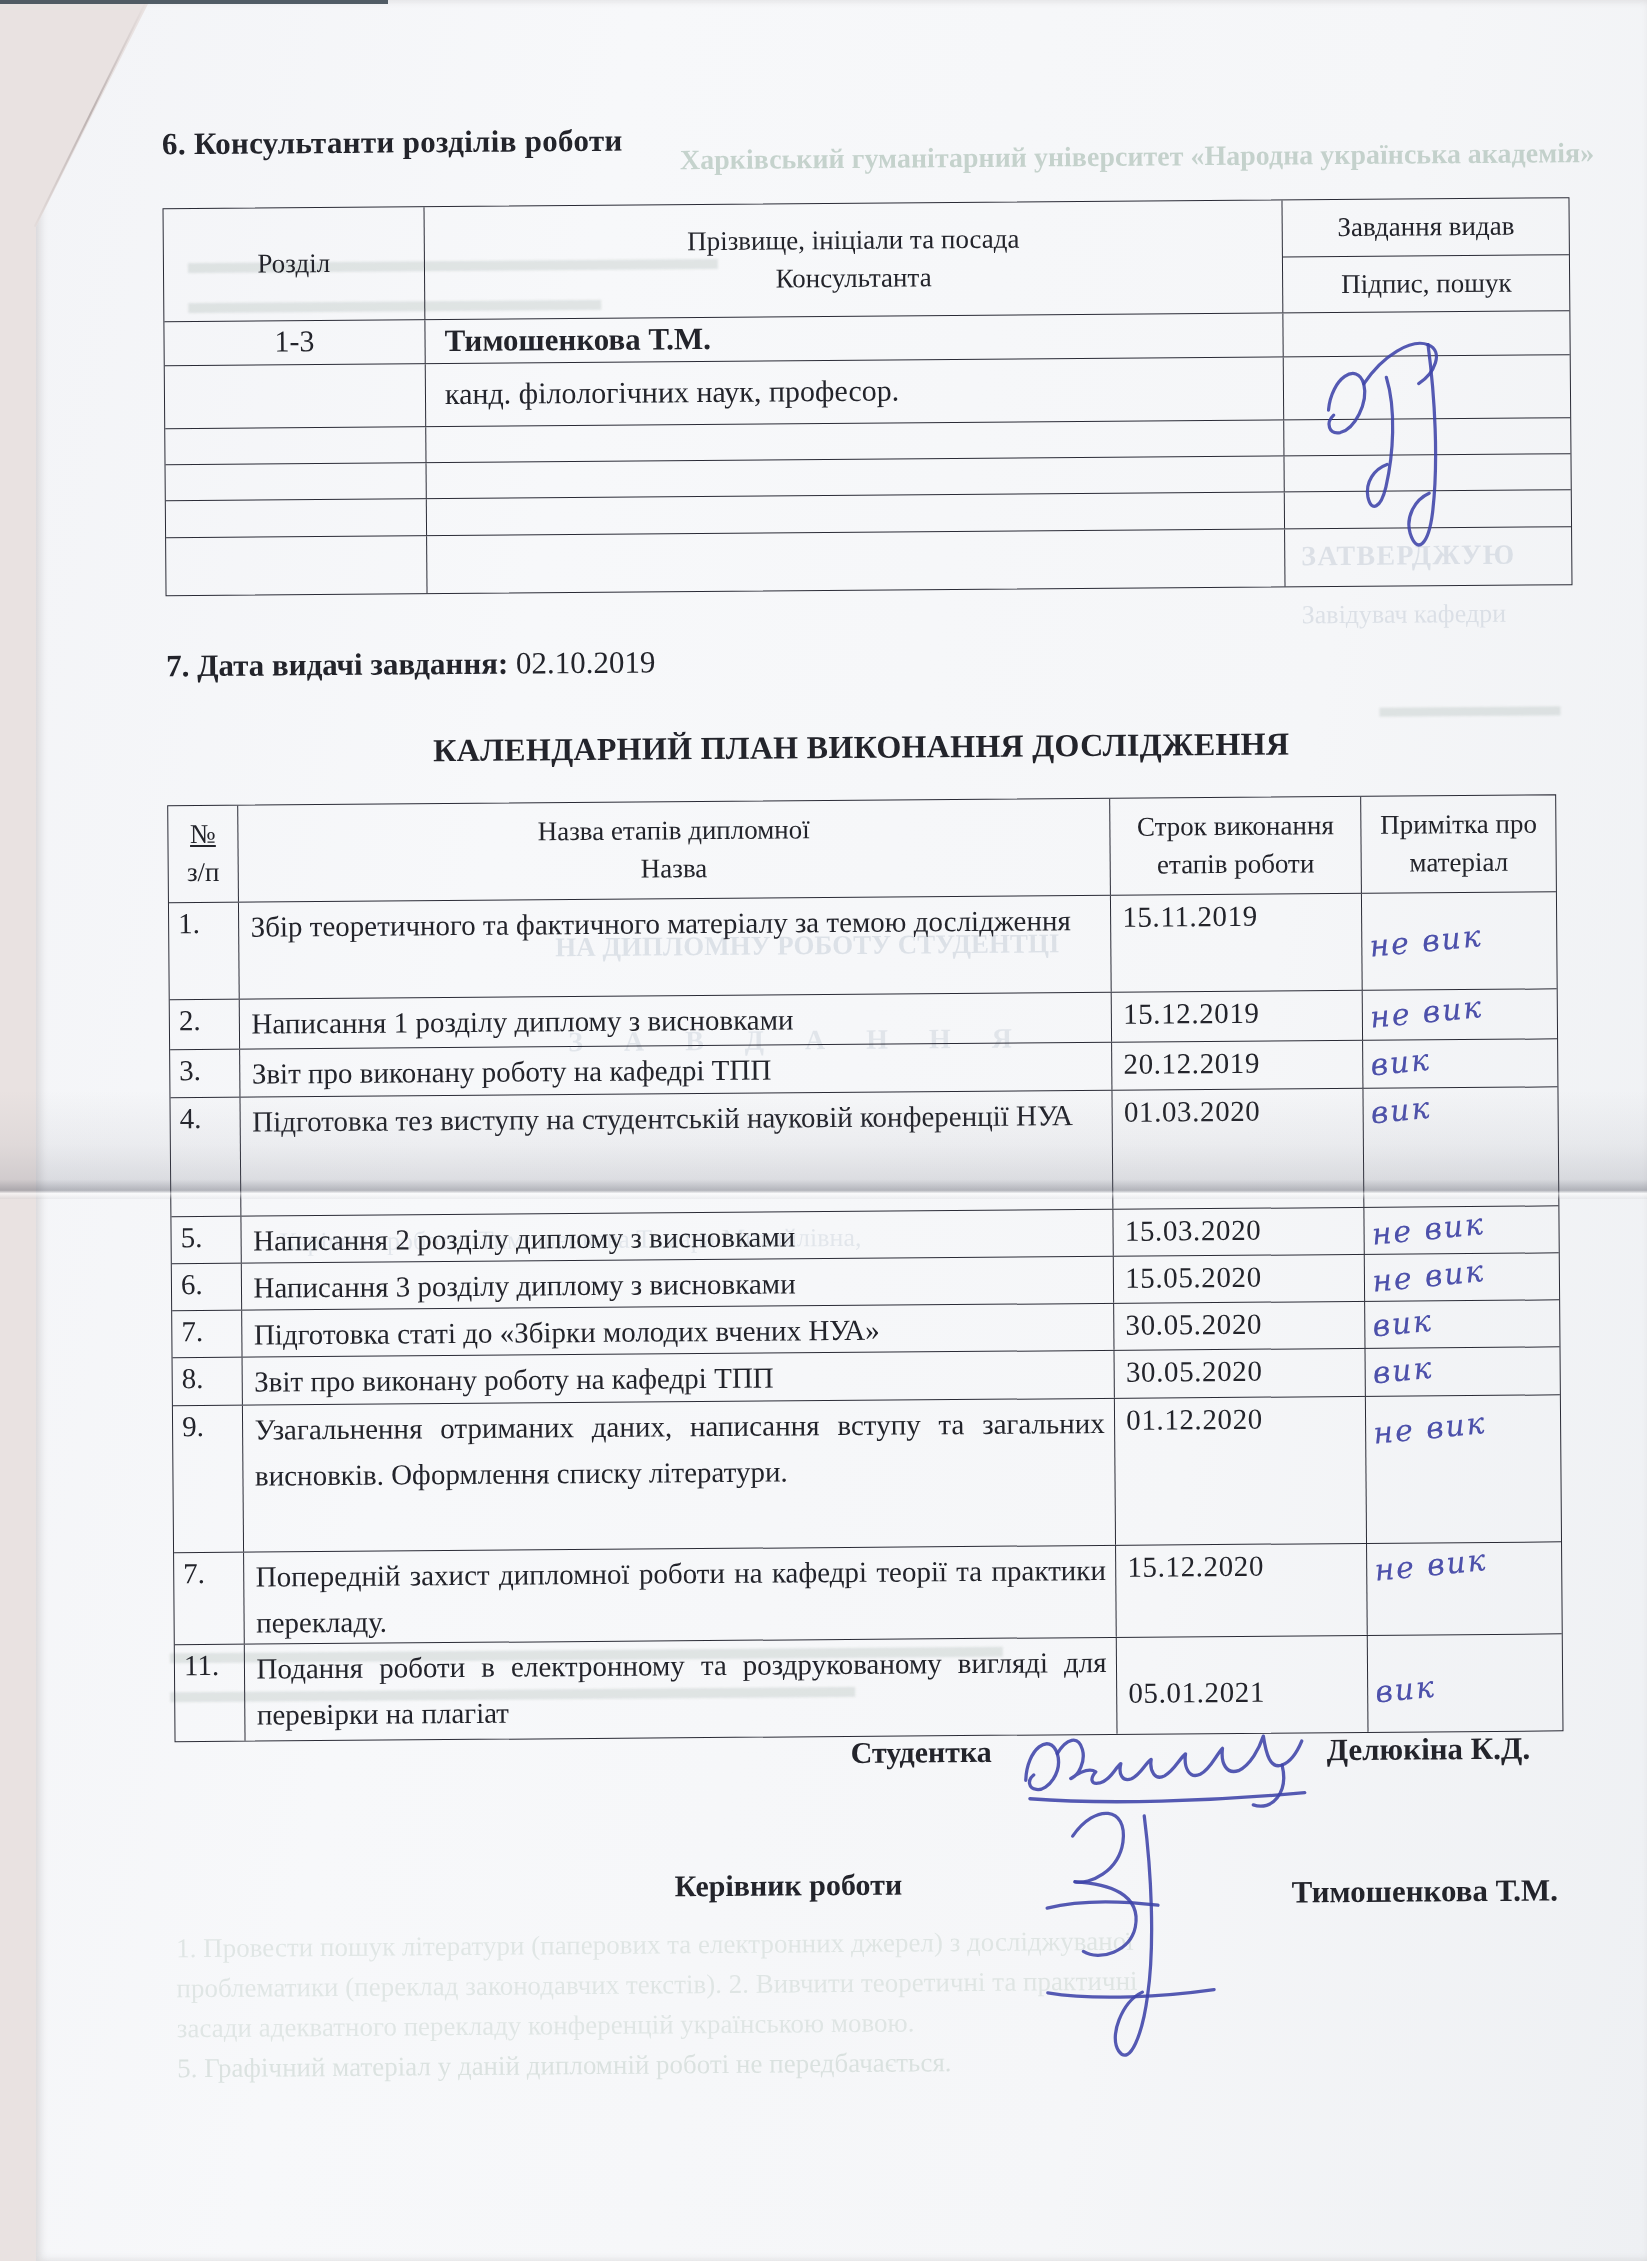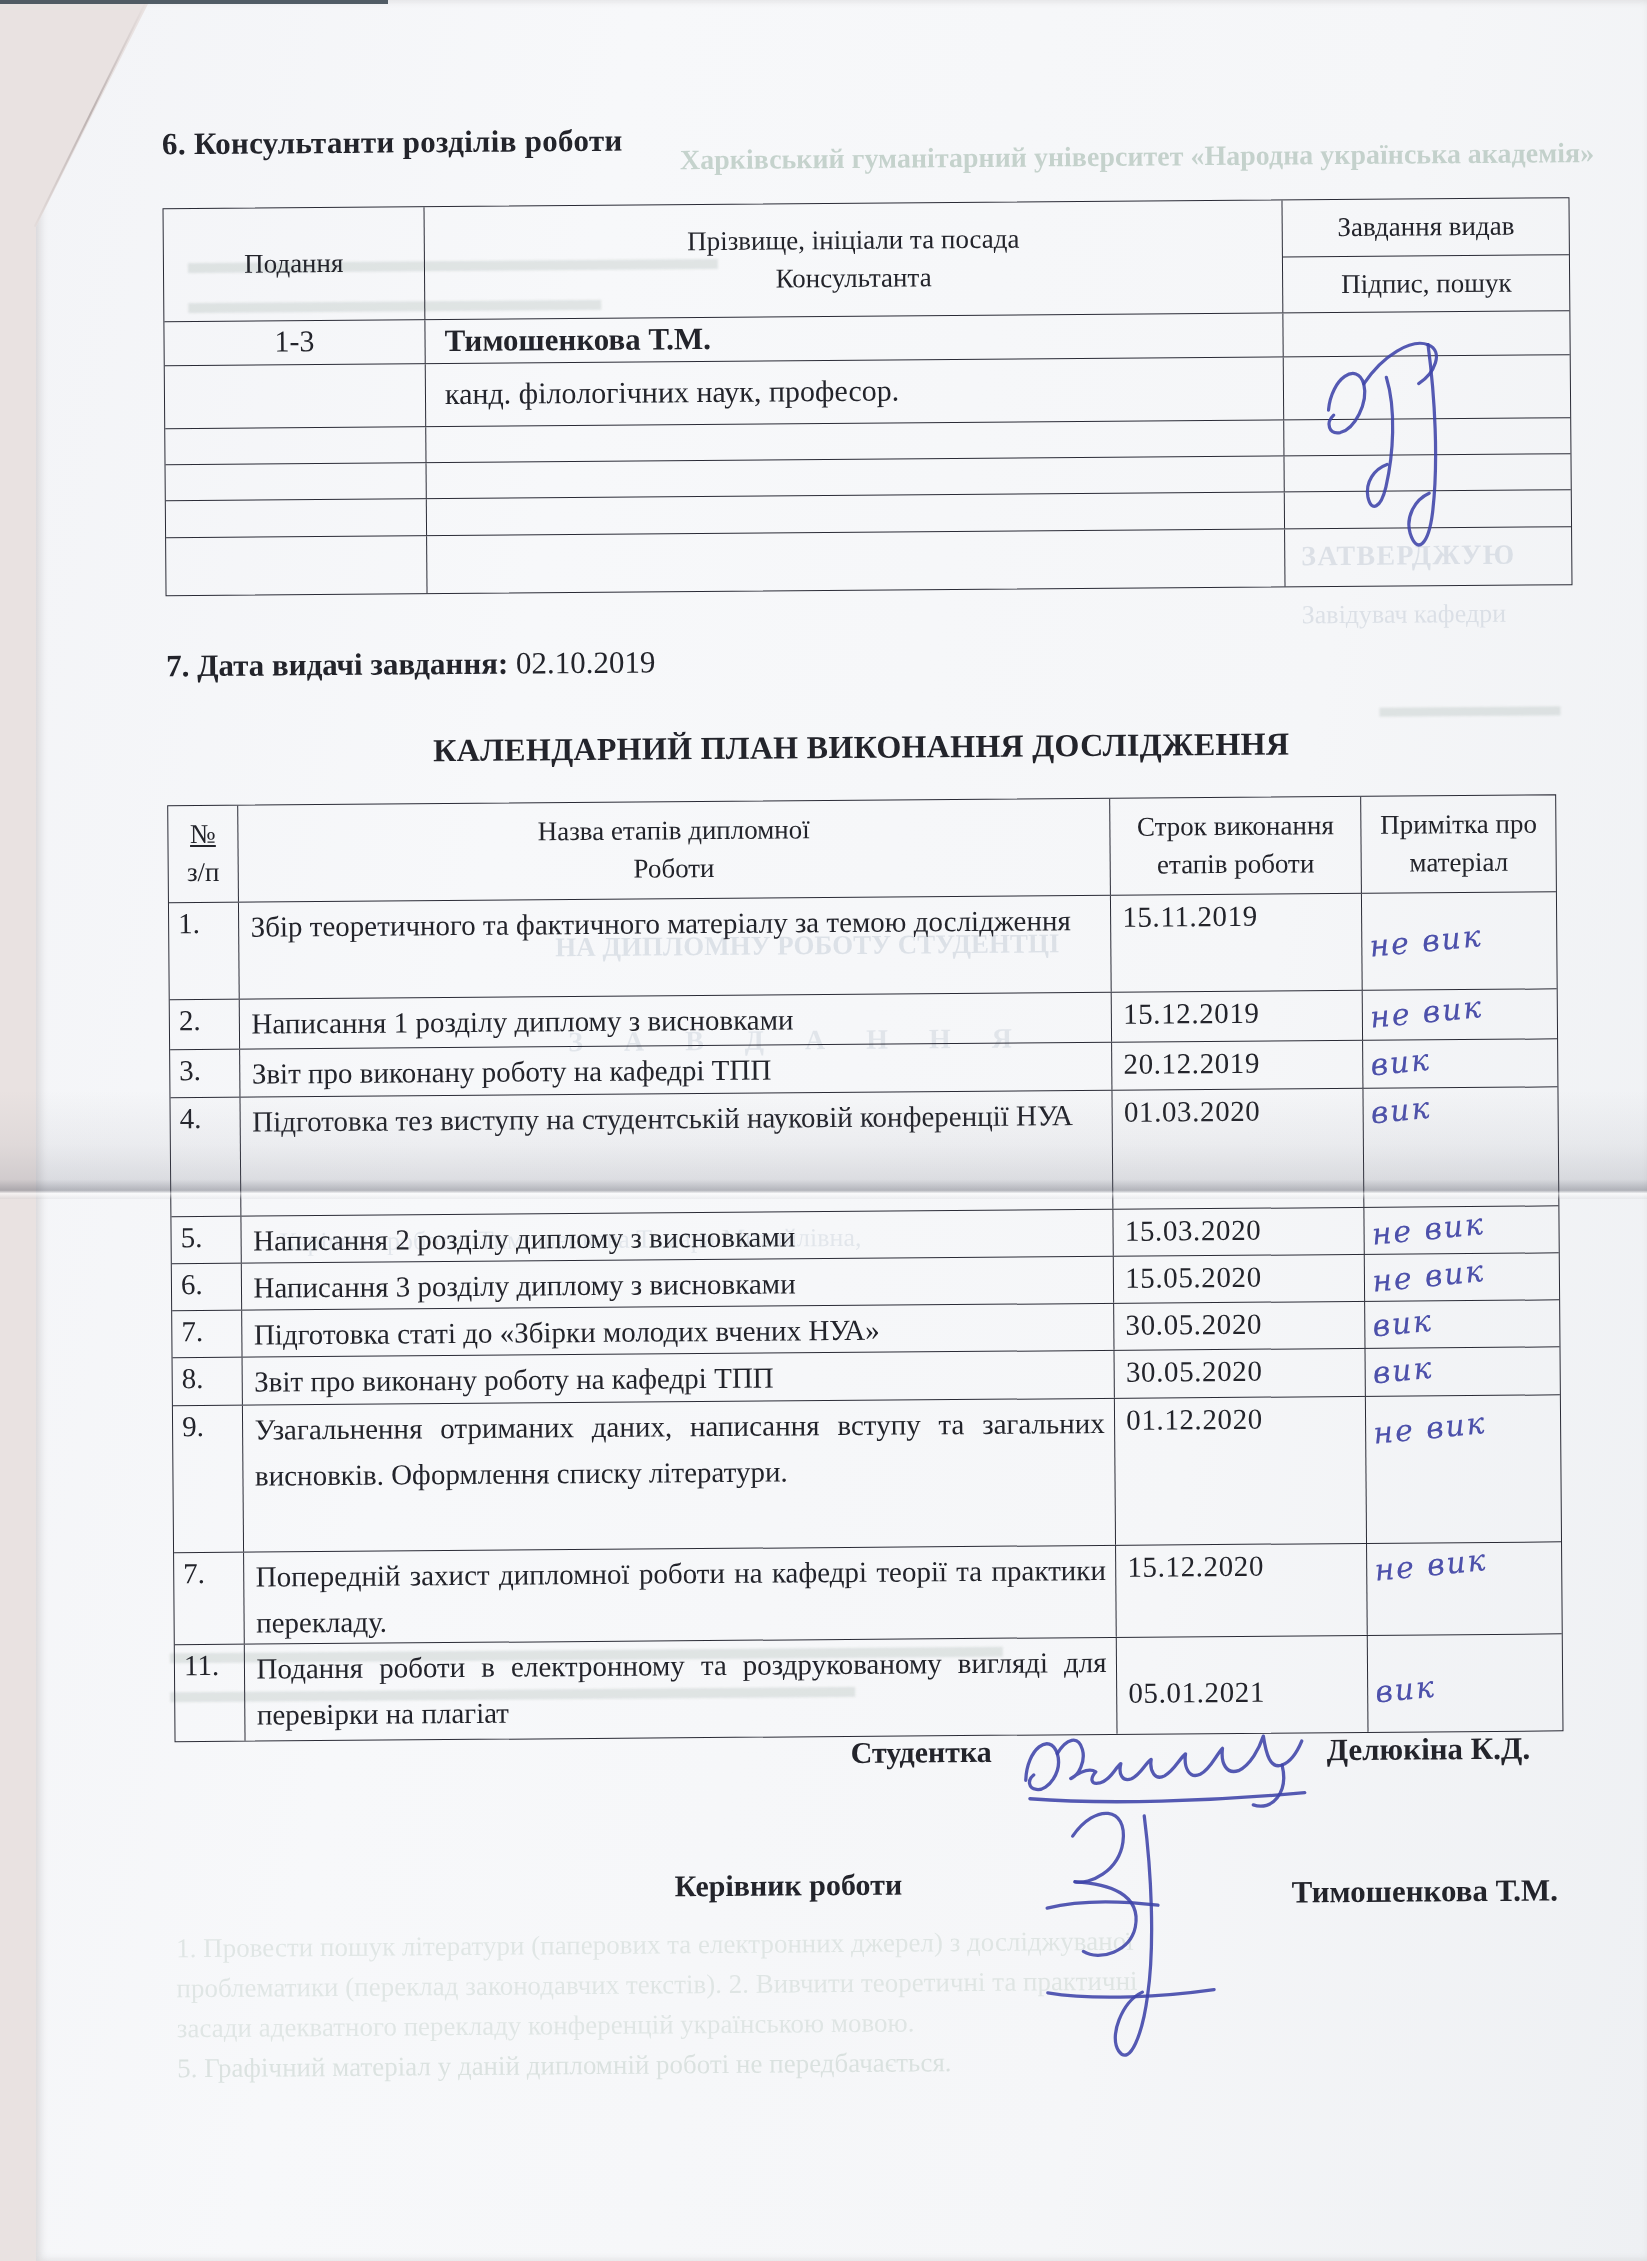--- a/index.html
+++ b/index.html
@@ -79,21 +79,21 @@
     <div class="ghost g-bot" style="left:169px;top:1928px;font-size:27px;">1. Провести пошук літератури (паперових та електронних джерел) з досліджуваної</div>
     <div class="ghost g-bot" style="left:169px;top:1968px;font-size:27px;">проблематики (переклад законодавчих текстів). 2. Вивчити теоретичні та практичні</div>
     <div class="ghost g-bot" style="left:169px;top:2008px;font-size:27px;">засади адекватного перекладу конференцій українською мовою.</div>
     <div class="ghost g-bot" style="left:169px;top:2048px;font-size:27px;opacity:.20;">5. Графічний матеріал у даній дипломній роботі не передбачається.</div>
 
     <div class="abs h1" style="left:169px;top:121px;">6. Консультанти розділів роботи</div>
 
     <div class="tbl" style="left:169px;top:203px;width:1407px;height:388px;">
       <div class="row" style="height:113px;">
         <div class="cell c1 hc">
-          <span>Подання</span>
+          <span>Розділ</span>
         </div>
         <div class="cell c2 hc">
           <span>Прізвище, ініціали та посада</span>
           <span>Консультанта</span>
         </div>
         <div class="cell c3" style="display:flex;flex-direction:column;">
           <div class="hc" style="height:56px;border-bottom:1.3px solid #2a2b36;display:flex;align-items:center;justify-content:center;">
             <span>Завдання видав</span>
           </div>
           <div class="hc" style="flex:1;display:flex;align-items:center;justify-content:center;">
@@ -148,21 +148,21 @@
     <div class="abs title" style="left:169px;top:729px;width:1389px;">КАЛЕНДАРНИЙ ПЛАН ВИКОНАННЯ ДОСЛІДЖЕННЯ</div>
 
     <div class="tbl" style="left:169px;top:800px;width:1389px;">
       <div class="row" style="height:97px;">
         <div class="cell p1 hc">
           <span style="text-decoration:underline;">№</span>
           <span>з/п</span>
         </div>
         <div class="cell p2 hc">
           <span>Назва етапів дипломної</span>
-          <span>Роботи</span>
+          <span>Назва</span>
         </div>
         <div class="cell p3 hc">
           <span>Строк виконання</span>
           <span>етапів роботи</span>
         </div>
         <div class="cell p4 hc">
           <span>Примітка про</span>
           <span>матеріал</span>
         </div>
       </div>

